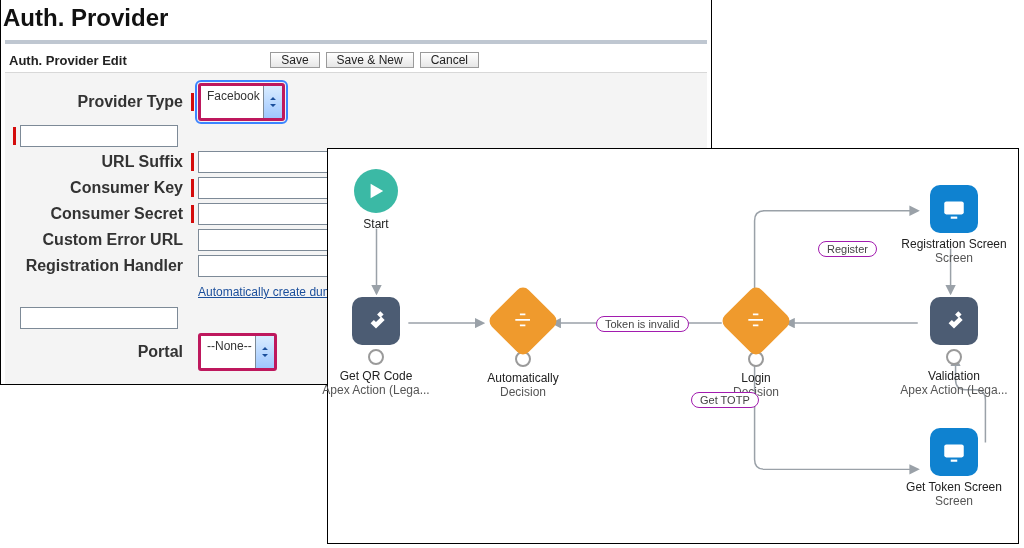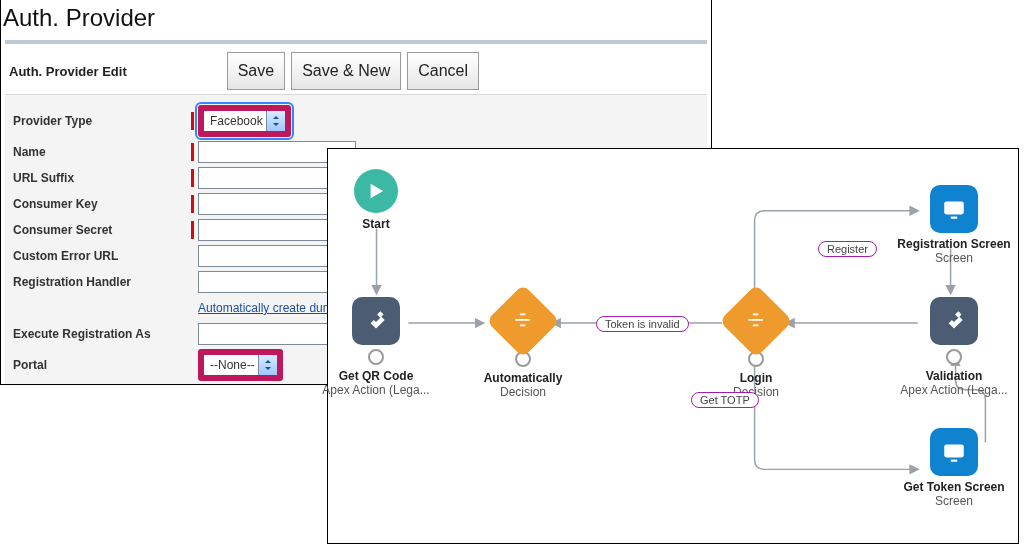--- a/index.html
+++ b/index.html
@@ -1,39 +1,39 @@
 <!DOCTYPE html>
 <html><head>
 <meta charset="utf-8">
 <style>
   html,body{margin:0;padding:0;font-family:Arial,Helvetica,sans-serif;font-size:13px;color:#222;background:#fff}
   .stage{position:relative;width:1024px;height:548px}
   
   .classic{position:absolute;left:0;top:0;width:712px;height:385px;border:1px solid #000;border-top:none;background:#fff;box-sizing:border-box;overflow:hidden}
-  .classic h1{margin:4px 8px 8px 2px;font-size:24px;font-weight:400;color:#111}
+  .classic h1{margin:4px 8px 8px 2px;font-size:24px;font-weight:700;color:#111}
   .hr{height:4px;background:#bfc7d1;margin:0 4px}
   .toolbar{display:flex;align-items:center;gap:6px;padding:8px 6px 4px}
   .toolbar .title{font-weight:bold;font-size:13px;margin-right:auto;margin-left:2px}
-  .btn{background:linear-gradient(#fff,#e6e6e6);border:1px solid #9a9a9a;border-radius:0;padding:9px 10px;font-size:16px;color:#222;cursor:pointer}
+  .btn{background:linear-gradient(#fff,#e6e6e6);border:1px solid #9a9a9a;border-radius:0;padding:0 10px;font-size:12px;color:#222;cursor:pointer}
   .formwrap{background:#f4f4f4;border-top:1px solid #d8d8d8;border-bottom:1px solid #d8d8d8;padding:6px 8px 10px;margin:0 4px}
   .row{display:flex;align-items:center;margin:4px 0;min-height:22px}
-  .lab{width:170px;font-size:12px;color:#333;padding-right:8px;font-weight:bold}
+  .lab{width:170px;text-align:right;font-size:16px;color:#333;padding-right:8px;font-weight:bold}
   .req{display:inline-block;width:3px;height:18px;background:#d40c0c;margin-right:4px;vertical-align:middle}
   .txt{width:150px;height:18px;border:1px solid #7d8a97;background:#fff;font-size:12px;padding:1px 3px}
-  .sel{position:relative;height:20px;border:6px solid #be185d;background:#fff;font-size:12px;display:inline-flex;align-items:center;padding:0 22px 0 6px;border-radius:3px;color:#333}
+  .sel{position:relative;height:20px;border:3px solid #be185d;background:#fff;font-size:12px;display:inline-flex;align-items:center;padding:0 22px 12px 6px;border-radius:3px;color:#333}
   .sel .drop{position:absolute;right:0;top:0;bottom:0;width:18px;border-left:1px solid #7d8a97;background:linear-gradient(#d9ecff,#9fc7ff);display:flex;align-items:center;justify-content:center}
   .sel .drop svg{width:10px;height:10px;fill:#1b4f9c}
   .sel.hl{outline:2px solid #3b84ff;outline-offset:1px}
   .link{color:#1b4f9c;text-decoration:underline;cursor:pointer;font-size:12px}
   .footbar{display:flex;justify-content:flex-end;padding:6px 8px 8px}
   
   .flow{position:absolute;left:327px;top:148px;width:692px;height:396px;background:#fff;border:1px solid #000;box-sizing:border-box}
   .flow svg.wires{position:absolute;left:0;top:0;width:100%;height:100%}
   .node{position:absolute;text-align:center;font-size:12px;color:#333}
-  .node .cap{font-weight:bold;margin-top:4px;color:#222}
+  .node .cap{font-weight:normal;margin-top:4px;color:#222}
   .node .sub{color:#555;font-size:12px}
   .icon-sq{width:48px;height:48px;border-radius:10px;display:flex;align-items:center;justify-content:center;margin:0 auto}
   .icon-plug{background:#4c5c73}
   .icon-screen{background:#0f82d0}
   .icon-diamond{width:52px;height:52px;transform:rotate(45deg);background:#ef9a2d;border-radius:8px;margin:0 auto;display:flex;align-items:center;justify-content:center}
   .icon-diamond>div{transform:rotate(-45deg)}
   .icon-start{width:44px;height:44px;border-radius:50%;background:#3bb9a5;display:flex;align-items:center;justify-content:center;margin:0 auto}
   .loop{width:12px;height:12px;border:2px solid #9a9a9a;border-radius:50%;margin:4px auto 0;background:#fff}
   .edge-label{position:absolute;background:#fff;border:1px solid #a21caf;border-radius:10px;padding:1px 8px;font-size:11px;color:#444;white-space:nowrap}
 </style>
@@ -62,21 +62,20 @@
         <span>Facebook</span>
         <span class="drop">
               <svg viewBox="0 0 10 10">
                 <path d="M2 3 L5 0 L8 3 Z M2 7 L5 10 L8 7 Z"></path>
               </svg>
             </span>
       </span>
     </div>
 
     <div class="row">
-      <span class="lab">Name</span>
       <span class="req"></span>
       <input class="txt" value="" style="">
     </div>
 
     <div class="row">
       <span class="lab">URL Suffix</span>
       <span class="req"></span>
       <input class="txt" value="" style="">
     </div>
 
@@ -104,21 +103,20 @@
       <input class="txt" value="" style="">
     </div>
 
     <div class="row">
       <span class="lab"></span>
       <span style="width:7px"></span>
       <a class="link">Automatically create dumm</a>
     </div>
 
     <div class="row">
-      <span class="lab">Execute Registration As</span>
       <span style="width:7px"></span>
       <input class="txt" value="" style="">
     </div>
 
     <div class="row">
       <span class="lab">Portal</span>
       <span style="width:7px"></span>
       <span class="sel">
         <span>--None--</span>
         <span class="drop">

